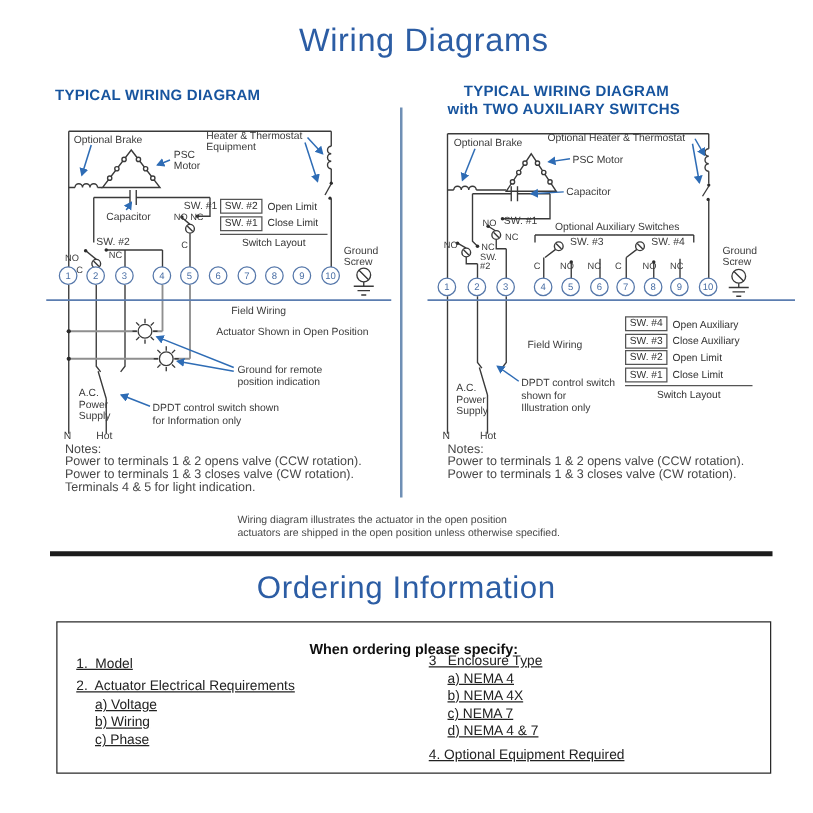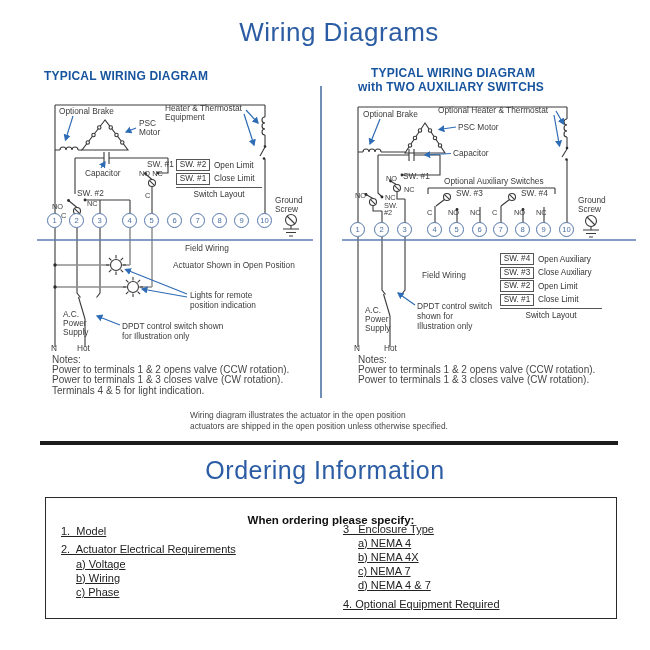--- a/index.html
+++ b/index.html
@@ -126,29 +126,29 @@
     <span class="lbl lbl-sm" style="left:104px;top:74px">NO NC</span>
     <span class="lbl lbl-sm" style="left:110px;top:96px">C</span>
     <span class="lbl" style="left:42px;top:94px">SW. #2</span>
     <span class="lbl lbl-sm" style="left:52px;top:104px">NC</span>
     <span class="lbl lbl-sm" style="left:17px;top:107px">NO</span>
     <span class="lbl lbl-sm" style="left:26px;top:116px">C</span>
     <span class="lbl" style="left:240px;top:101px">Ground</span>
     <span class="lbl" style="left:240px;top:110px">Screw</span>
     <span class="lbl" style="left:150px;top:149px">Field Wiring</span>
     <span class="lbl" style="left:138px;top:166px">Actuator Shown in Open Position</span>
-    <span class="lbl" style="left:155px;top:196px">Lights for remote</span>
+    <span class="lbl" style="left:155px;top:196px">Ground for remote</span>
     <span class="lbl" style="left:155px;top:206px">position indication</span>
     <span class="lbl" style="left:28px;top:215px">A.C.</span>
     <span class="lbl" style="left:28px;top:224px">Power</span>
     <span class="lbl" style="left:28px;top:233px">Supply</span>
     <span class="lbl" style="left:16px;top:249px">N</span>
     <span class="lbl" style="left:42px;top:249px">Hot</span>
     <span class="lbl" style="left:87px;top:227px">DPDT control switch shown</span>
-    <span class="lbl" style="left:87px;top:237px">for Illustration only</span>
+    <span class="lbl" style="left:87px;top:237px">for Information only</span>
 
     <span class="term" style="left:12px;top:118px">1</span>
     <span class="term" style="left:34px;top:118px">2</span>
     <span class="term" style="left:57px;top:118px">3</span>
     <span class="term" style="left:87px;top:118px">4</span>
     <span class="term" style="left:109px;top:118px">5</span>
     <span class="term" style="left:132px;top:118px">6</span>
     <span class="term" style="left:155px;top:118px">7</span>
     <span class="term" style="left:177px;top:118px">8</span>
     <span class="term" style="left:199px;top:118px">9</span>

